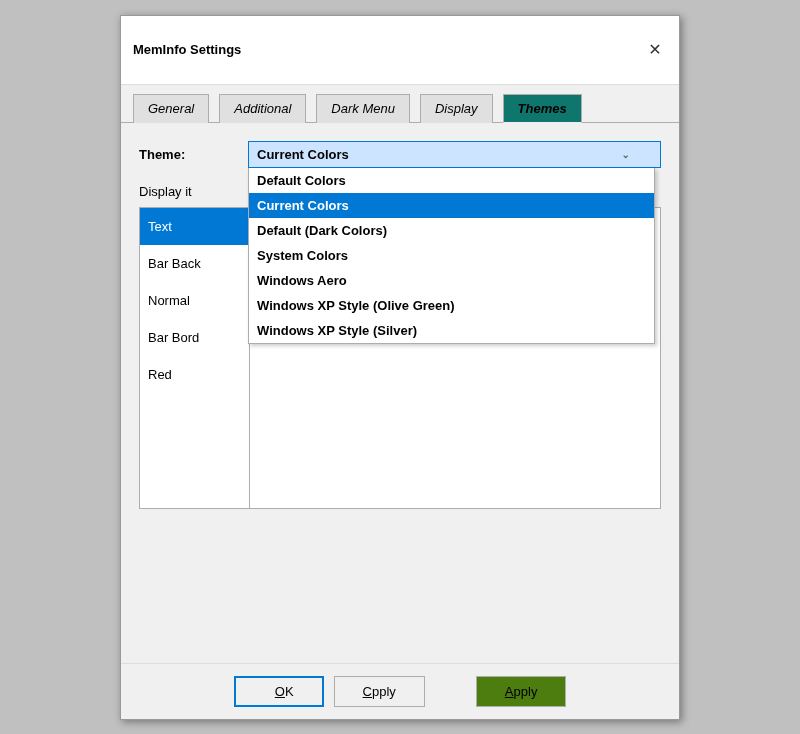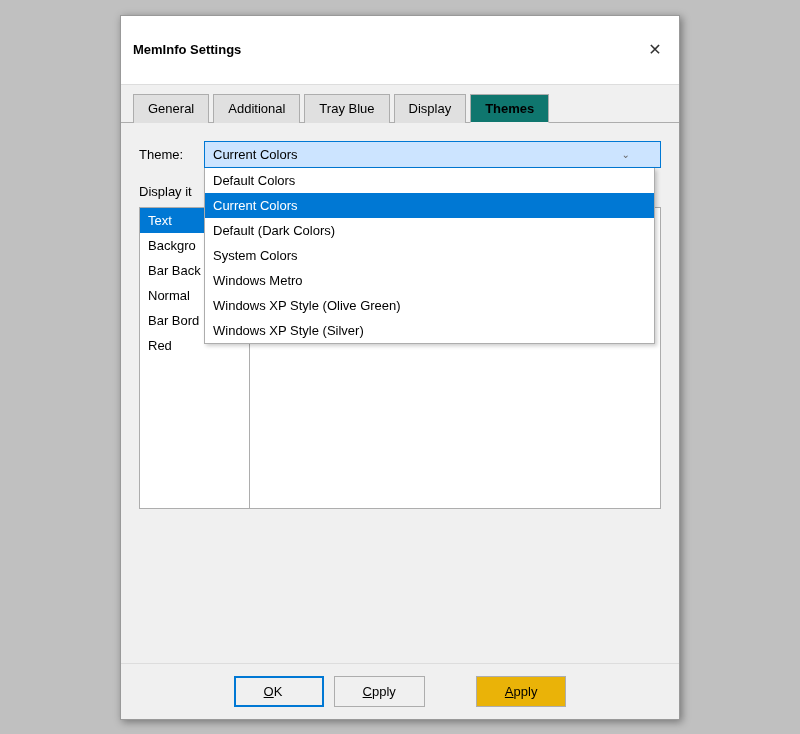--- a/index.html
+++ b/index.html
@@ -44,21 +44,22 @@
       display: flex;
       align-items: center;
       justify-content: center;
       color: #333;
     }
     .tabs {
       display: flex;
       background: #f0f0f0;
       padding: 8px 12px 0;
       border-bottom: 1px solid #adadad;
-      gap: 4px;
+      gap: 10px;
+      font-style: italic;
     }
     .tab {
       padding: 6px 14px;
       background: #e0e0e0;
       border: 1px solid #adadad;
       border-bottom: none;
       cursor: pointer;
       font-size: 13px;
       color: #000;
       position: relative;
@@ -74,28 +75,30 @@
       padding: 18px 18px 12px;
       background: #f0f0f0;
       min-height: 540px;
       position: relative;
     }
     .theme-row {
       display: flex;
       align-items: center;
       margin-bottom: 16px;
       gap: 10px;
+      font-weight: bold;
     }
     .theme-label {
       font-size: 13px;
       min-width: 55px;
     }
     .dropdown-container {
       position: relative;
       flex: 1;
+      margin-left: 44px;
     }
     .dropdown-selected {
       background: #cce4ff;
       border: 1px solid #0078d4;
       padding: 5px 30px 5px 8px;
       font-size: 13px;
       width: 100%;
       display: flex;
       align-items: center;
       justify-content: space-between;
@@ -140,21 +143,21 @@
       border: 1px solid #adadad;
       background: #fff;
       min-height: 300px;
     }
     .display-list {
       width: 110px;
       border-right: 1px solid #adadad;
       overflow-y: auto;
     }
     .display-list-item {
-      padding: 5px 8px;
+      padding: 11px 8px;
       font-size: 13px;
       cursor: pointer;
       white-space: nowrap;
       overflow: hidden;
       text-overflow: ellipsis;
     }
     .display-list-item.selected {
       background: #0078d4;
       color: #fff;
     }
@@ -171,78 +174,77 @@
       background: #f0f0f0;
       border-top: 1px solid #ddd;
     }
     .dialog-btn {
       padding: 6px 28px;
       font-size: 13px;
       background: #f0f0f0;
       border: 1px solid #adadad;
       cursor: pointer;
       min-width: 90px;
-      text-align: left;
+      text-align: right;
     }
     .dialog-btn.primary {
       background: #f0f0f0;
       border: 2px solid #0078d4;
     }
     .dialog-btn .underline { text-decoration: underline; }
     .apply-btn {
-      background: #eab308;
+      background: #4d7c0f;
       border: 1px solid #adadad;
       margin-left: 41px;
     }
   </style>
 </head>
 <body>
 
 <div class="dialog">
 
   <div class="title-bar">
     <span class="title-bar-text">MemInfo Settings</span>
     <button class="close-btn">✕</button>
   </div>
 
   <div class="tabs">
     <div class="tab">General</div>
     <div class="tab">Additional</div>
-    <div class="tab">Tray Blue</div>
+    <div class="tab">Dark Menu</div>
     <div class="tab">Display</div>
     <div class="tab active">Themes</div>
   </div>
 
   <div class="content">
 
     <div class="theme-row">
       <span class="theme-label">Theme:</span>
       <div class="dropdown-container">
         <div class="dropdown-selected">
           <span>Current Colors</span>
           <span class="dropdown-arrow">⌄</span>
         </div>
         <div class="dropdown-list">
           <div class="dropdown-item">Default Colors</div>
           <div class="dropdown-item selected">Current Colors</div>
           <div class="dropdown-item">Default (Dark Colors)</div>
           <div class="dropdown-item">System Colors</div>
-          <div class="dropdown-item">Windows Metro</div>
+          <div class="dropdown-item">Windows Aero</div>
           <div class="dropdown-item">Windows XP Style (Olive Green)</div>
           <div class="dropdown-item">Windows XP Style (Silver)</div>
         </div>
       </div>
     </div>
 
     <div class="display-section">
       <div class="display-label">Display it</div>
       <div class="display-inner">
         <div class="display-list">
           <div class="display-list-item selected">Text</div>
-          <div class="display-list-item">Backgro</div>
           <div class="display-list-item">Bar Back</div>
           <div class="display-list-item">Normal</div>
           <div class="display-list-item">Bar Bord</div>
           <div class="display-list-item">Red</div>
         </div>
         <div class="display-preview"></div>
       </div>
     </div>
   </div>
 

